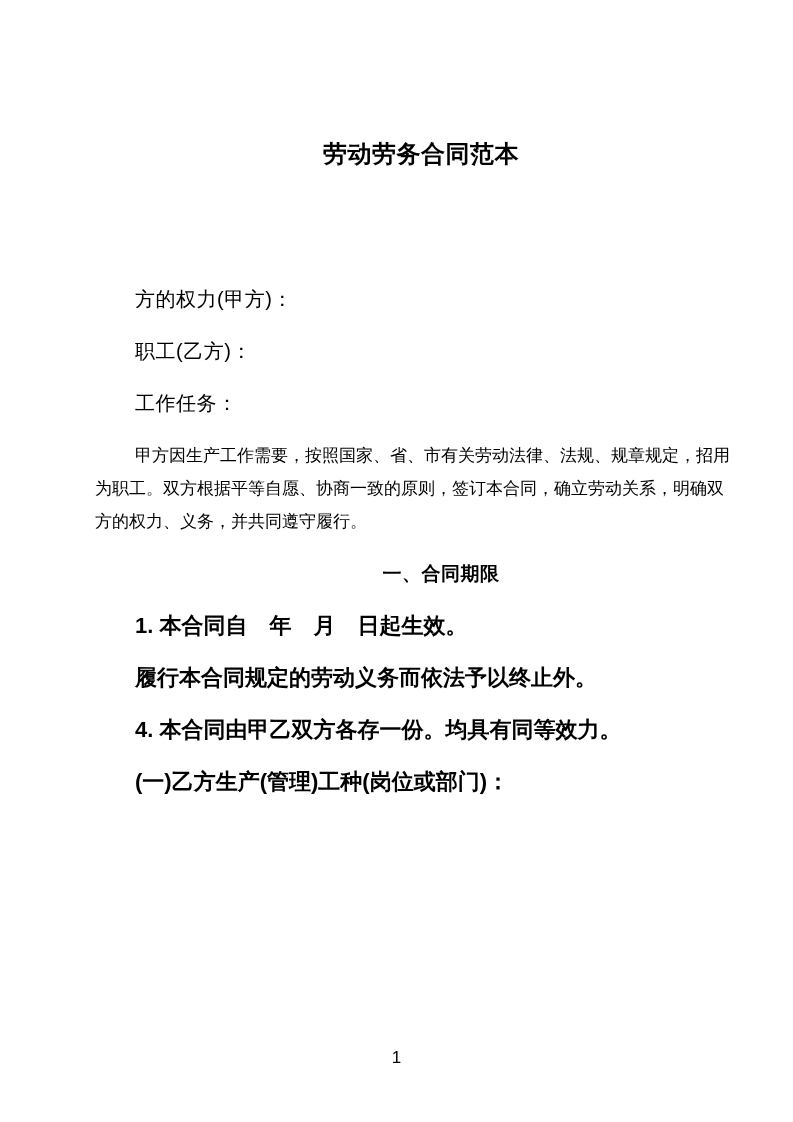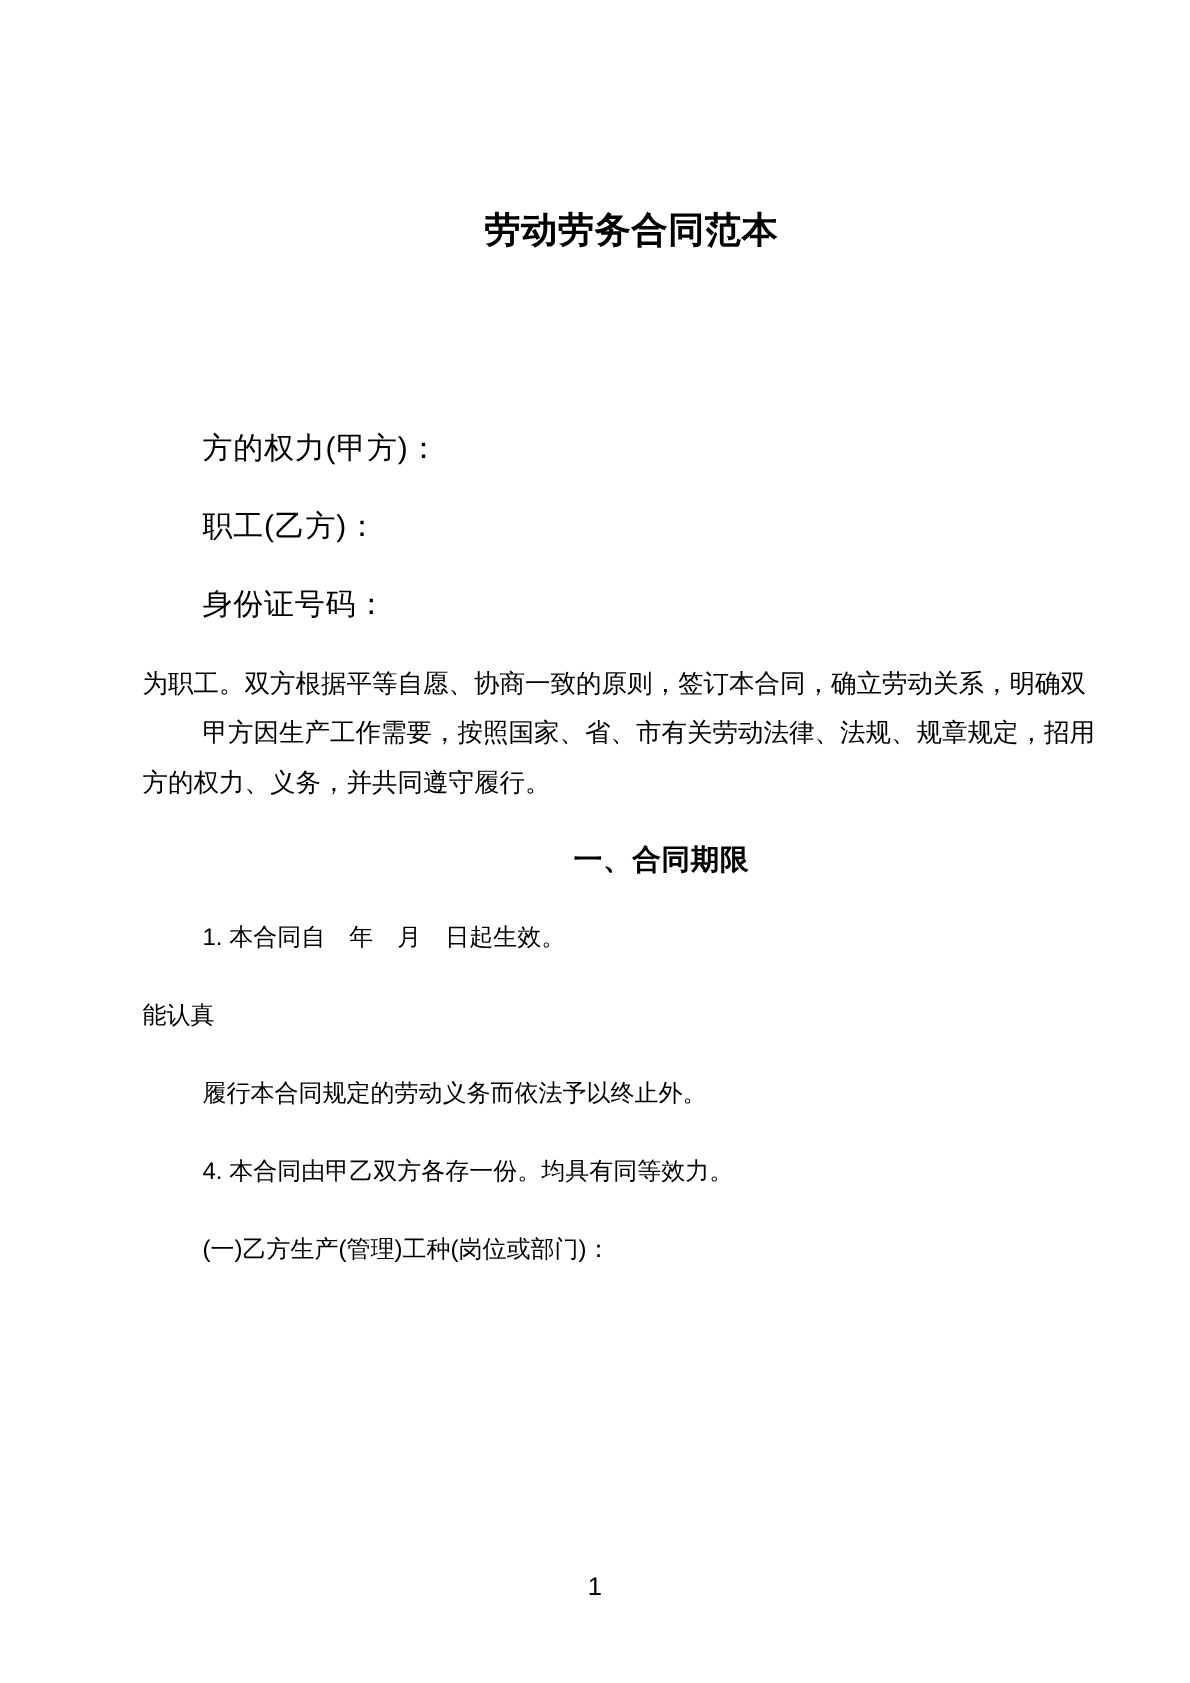--- a/index.html
+++ b/index.html
@@ -31,21 +31,21 @@
   }
   .block { margin: 0 0 20px 0; }
   .line {
     white-space: pre;     
     color: #000000;
   }
   .line.first { padding-left: 40px; }   
 
   .style-field .line   { font-size: 20px; line-height: 32px; letter-spacing: 0.5px; }
   .style-para .line    { font-size: 17px; line-height: 33px; }
-  .style-item .line    { font-size: 16px; line-height: 32px; }
+  .style-item .line    { font-size: 22px; line-height: 32px; font-weight: bold; }
   .style-heading .line { font-size: 19px; line-height: 32px; font-weight: bold; letter-spacing: 0.5px; text-align: center; }
 
   .page-number {
     position: absolute;
     left: 0; right: 0;
     top: 1048px;
     text-align: center;
     font-size: 17px;
     line-height: 20px;
     color: #000000;
@@ -58,35 +58,34 @@
   <div class="content">
     <h1 class="doc-title">劳动劳务合同范本</h1>
     <div>
         <div class="block style-field">
           <div class="line first">方的权力(甲方)：</div>
         </div>
         <div class="block style-field">
           <div class="line first">职工(乙方)：</div>
         </div>
         <div class="block style-field">
-          <div class="line first">身份证号码：</div>
+          <div class="line first">工作任务：</div>
         </div>
         <div class="block style-para">
+          <div class="line first">甲方因生产工作需要，按照国家、省、市有关劳动法律、法规、规章规定，招用</div>
           <div class="line">为职工。双方根据平等自愿、协商一致的原则，签订本合同，确立劳动关系，明确双</div>
-          <div class="line first">甲方因生产工作需要，按照国家、省、市有关劳动法律、法规、规章规定，招用</div>
           <div class="line">方的权力、义务，并共同遵守履行。</div>
         </div>
         <div class="block style-heading">
           <div class="line first">一、合同期限</div>
         </div>
         <div class="block style-item">
           <div class="line first">1. 本合同自　年　月　日起生效。</div>
         </div>
         <div class="block style-item">
-          <div class="line">能认真</div>
         </div>
         <div class="block style-item">
           <div class="line first">履行本合同规定的劳动义务而依法予以终止外。</div>
         </div>
         <div class="block style-item">
           <div class="line first">4. 本合同由甲乙双方各存一份。均具有同等效力。</div>
         </div>
         <div class="block style-item">
           <div class="line first">(一)乙方生产(管理)工种(岗位或部门)：</div>
         </div>

